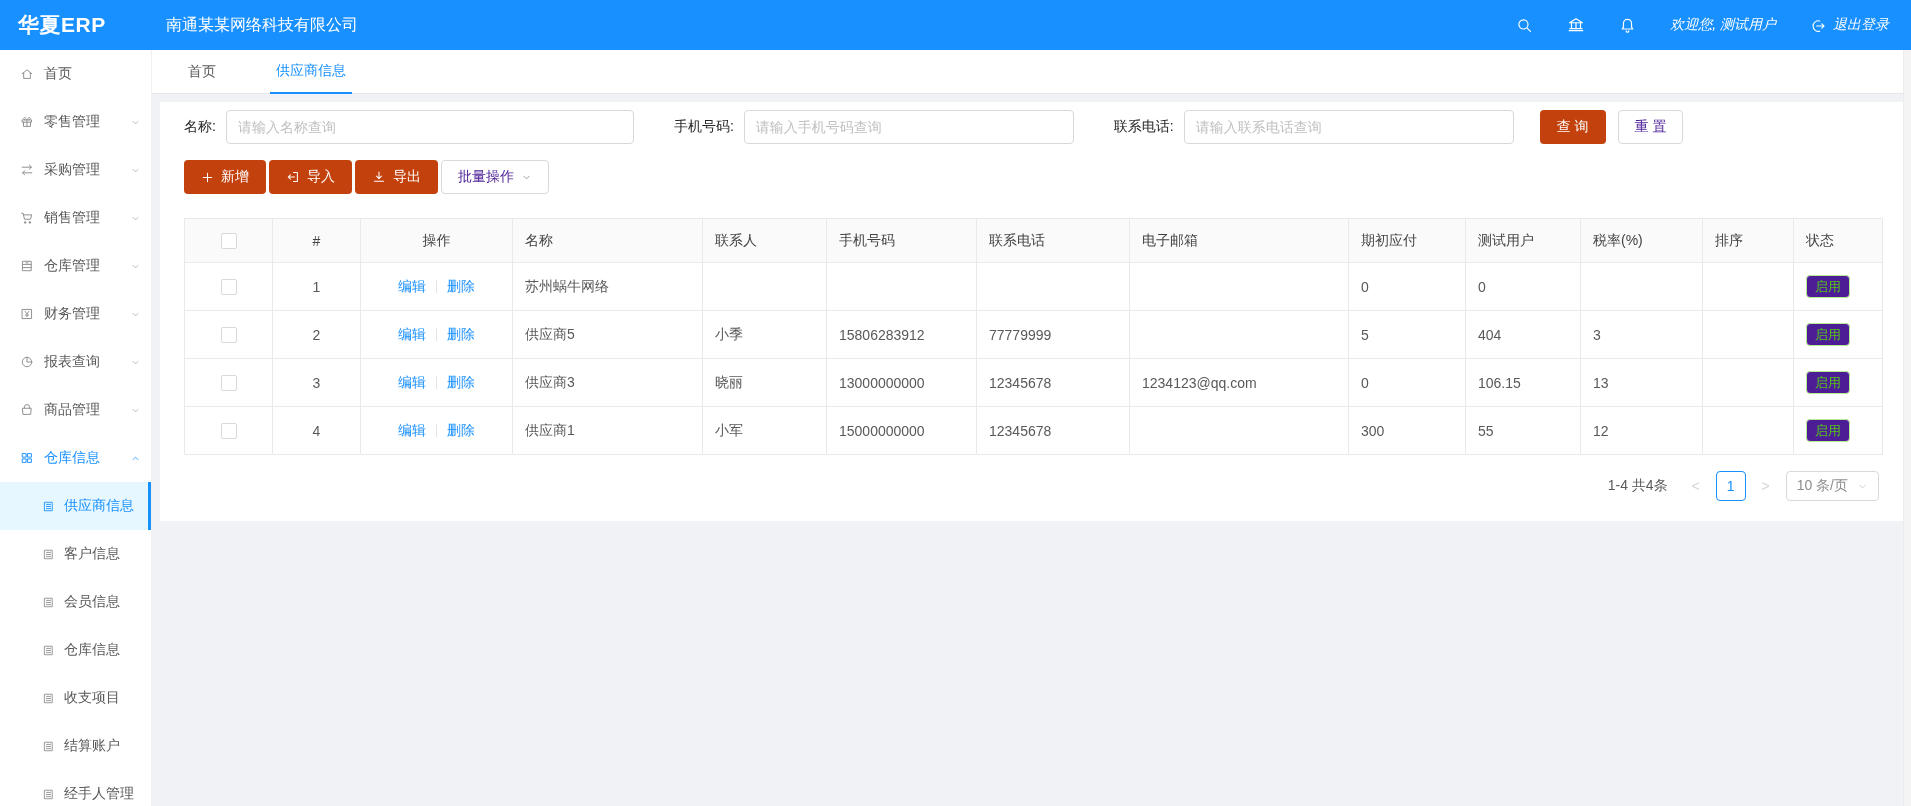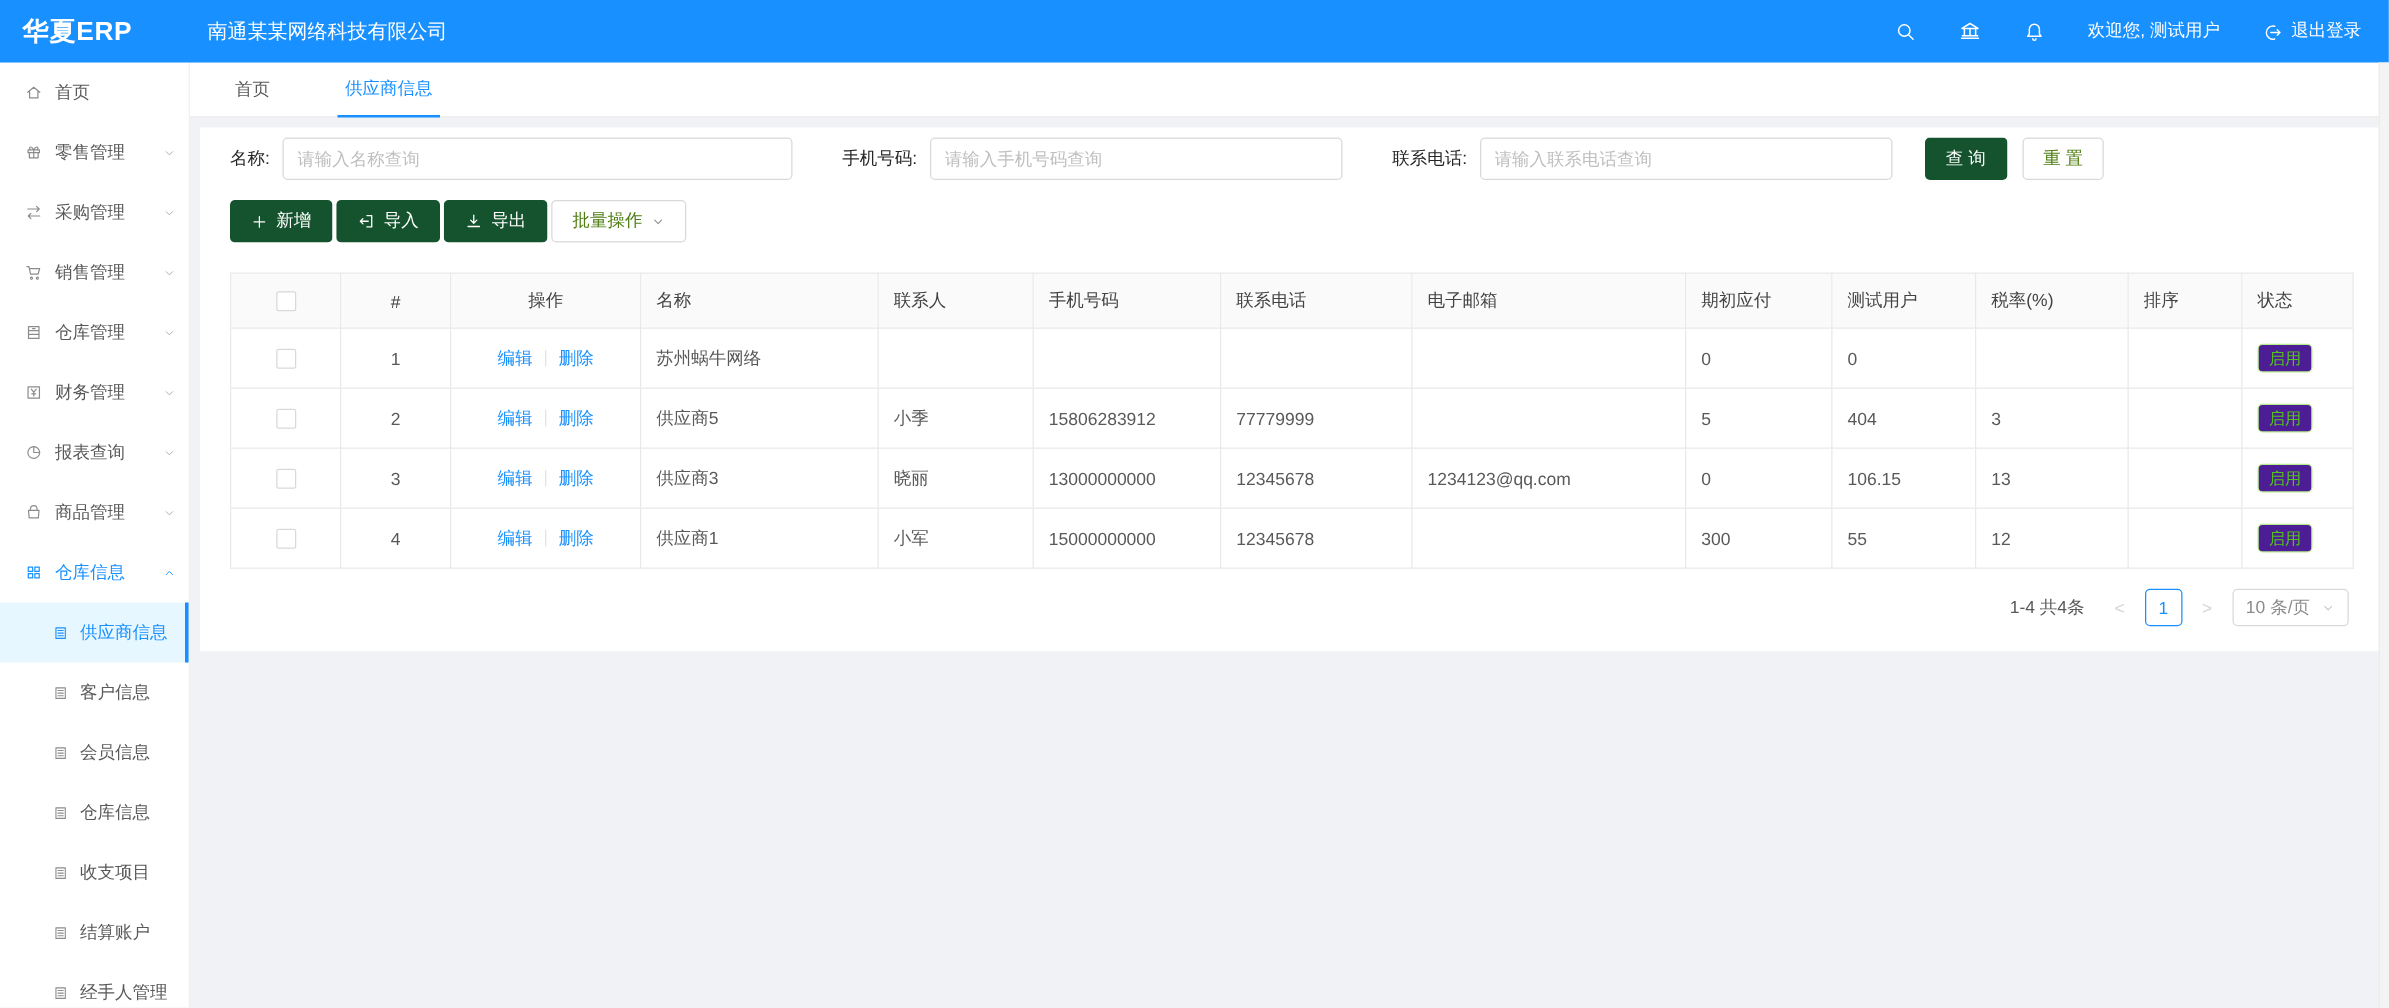--- a/index.html
+++ b/index.html
@@ -4,21 +4,21 @@
 <style>
   * { margin:0; padding:0; box-sizing:border-box; }
   html,body { width:1911px; height:806px; overflow:hidden; }
   body { font-family:"Liberation Sans","DejaVu Sans",sans-serif; font-size:14px; background:#f0f2f5; color:#595959; }
   svg { display:block; }
 
   
   .topbar { position:absolute; top:0; left:0; right:0; height:50px; background:#1890ff; display:flex; align-items:center; color:#fff; z-index:20; }
   .logo { width:152px; padding-left:18px; font-size:21px; font-weight:bold; letter-spacing:.5px; white-space:nowrap; }
   .company { font-size:16px; margin-left:14px; }
-  .topbar-right { margin-left:auto; display:flex; align-items:center; gap:34px; padding-right:22px; }
+  .topbar-right { margin-left:auto; display:flex; align-items:center; gap:34px; padding-right:22px;font-style:italic; }
   .tb-icon { cursor:pointer; display:flex; align-items:center; }
   .tb-icon svg { stroke:#fff; fill:none; stroke-width:1.1; stroke-linecap:round; stroke-linejoin:round; }
   .welcome { font-size:14px; }
   .logout { display:flex; align-items:flex-end; gap:7px; cursor:pointer; font-size:14px; }
 
   
   .sidebar { position:absolute; top:50px; left:0; bottom:0; width:152px; background:#fff; border-right:1px solid #f0f0f0; overflow:hidden; z-index:10; }
   .menu-item { height:48px; display:flex; align-items:center; padding:0 10px 0 20px; color:#595959; cursor:pointer; position:relative; }
   .menu-item svg, .sub-item svg { stroke:#8c8c8c; fill:none; stroke-width:1.1; stroke-linecap:round; stroke-linejoin:round; flex:none; }
   .mi-label { margin-left:10px; font-size:14px; flex:1; white-space:nowrap; }
@@ -42,22 +42,22 @@
   
   .filter-row { display:flex; align-items:center; }
   .f-group { display:flex; align-items:center; margin-right:40px; }
   .f-label { color:#262626; margin-right:10px; white-space:nowrap; }
   .f-input { height:34px; border:1px solid #d9d9d9; border-radius:4px; padding:0 11px; font-size:14px; color:#595959; outline:none; font-family:inherit; }
   .f-input::placeholder { color:#bfbfbf; }
   .w1 { width:408px; } .w2 { width:330px; }
   .f-group.last { margin-right:26px; }
   .btn { height:34px; border-radius:4px; font-size:14px; padding:0 16px; display:inline-flex; align-items:center; gap:7px; cursor:pointer; border:1px solid transparent; background:#fff; font-family:inherit; white-space:nowrap; }
   .btn svg { stroke:#fff; fill:none; stroke-width:1.2; stroke-linecap:round; stroke-linejoin:round; }
-  .btn-primary { background:#14532d; color:#fff; }
-  .btn-default { border-color:#d9d9d9; color:#4d7c0f;text-align:right; }
+  .btn-primary { background:#c2410c; color:#fff; }
+  .btn-default { border-color:#d9d9d9; color:#4c1d95;text-align:right; }
   .btn-default svg { stroke:#8c8c8c; }
   .ml12 { margin-left:12px; }
 
   
   .toolbar-row { margin-top:16px; display:flex; align-items:center; gap:3px; }
 
   
   .table-wrap { margin-top:24px; }
   table { width:100%; border-collapse:collapse; table-layout:fixed; font-size:14px; color:#595959; }
   th,td { border:1px solid #e9e9e9; padding:0 12px; text-align:left; overflow:hidden; white-space:nowrap; }

